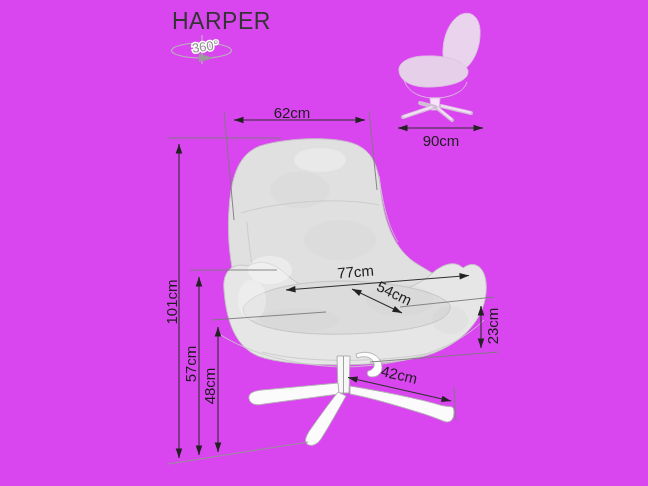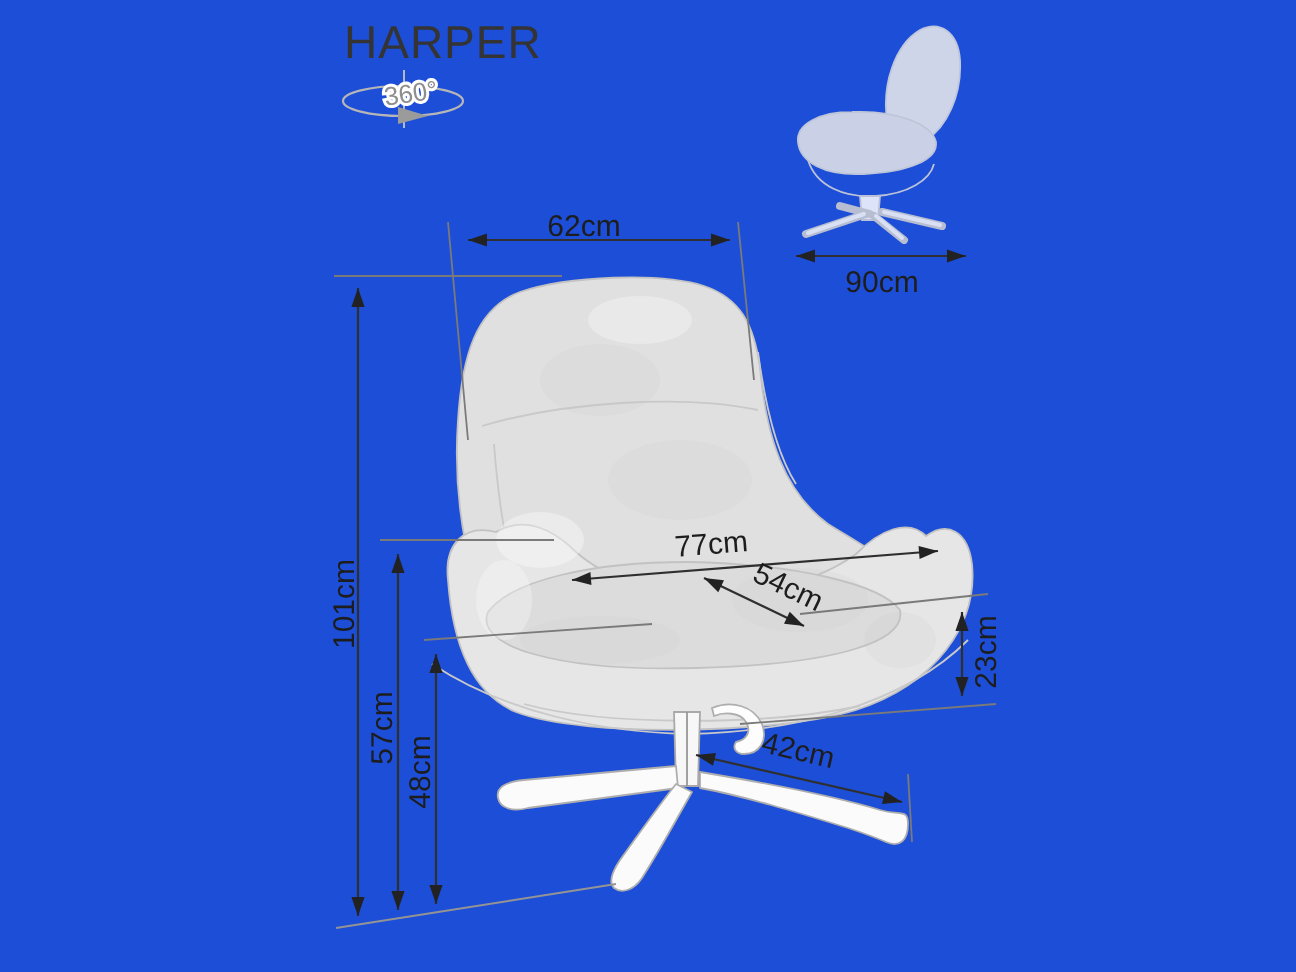--- a/index.html
+++ b/index.html
@@ -1,16 +1,16 @@
 <!DOCTYPE html>
 <html><head>
 <meta charset="utf-8">
 <style>
   html,body{margin:0;padding:0;background:#ffffff;}
-  .canvas{position:relative;width:648px;height:486px;background:#1d4ed8;overflow:hidden;
+  .canvas{position:relative;width:648px;height:486px;background:#d946ef;overflow:hidden;
           font-family:"Liberation Sans", sans-serif;}
   svg text{font-family:"Liberation Sans", sans-serif;}
   .dim-label{font-size:15px;fill:#1d1d1d;}
   .title-text{font-size:23px;fill:#343434;letter-spacing:0.5px;}
   .rot-label{font-size:13px;fill:#8e8e8e;paint-order:stroke;stroke:#ffffff;stroke-width:3px;}
   .dimline{stroke:#2f2f2f;stroke-width:1.1;fill:none;}
   .extline{stroke:#7a7a7a;stroke-width:0.9;fill:none;}
   .arrow{fill:#222222;}
   .fabric-stroke{stroke:#c2c2c2;stroke-width:0.9;}
   .crease{stroke:#c9c9c9;stroke-width:0.9;fill:none;}

